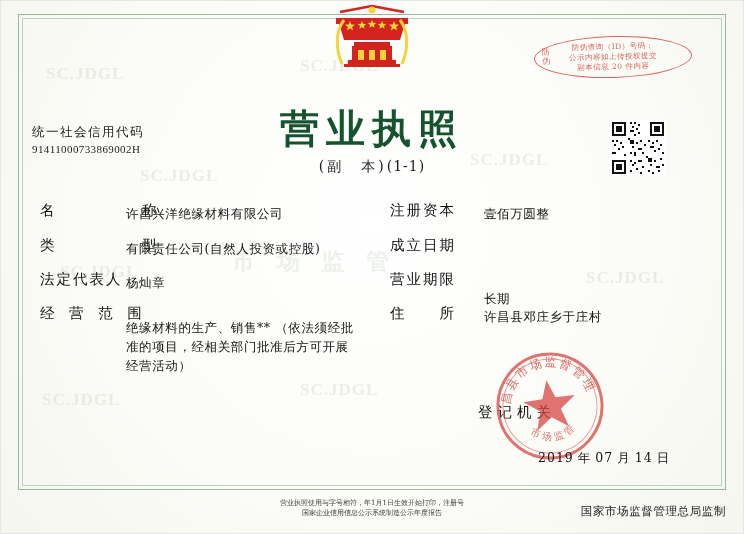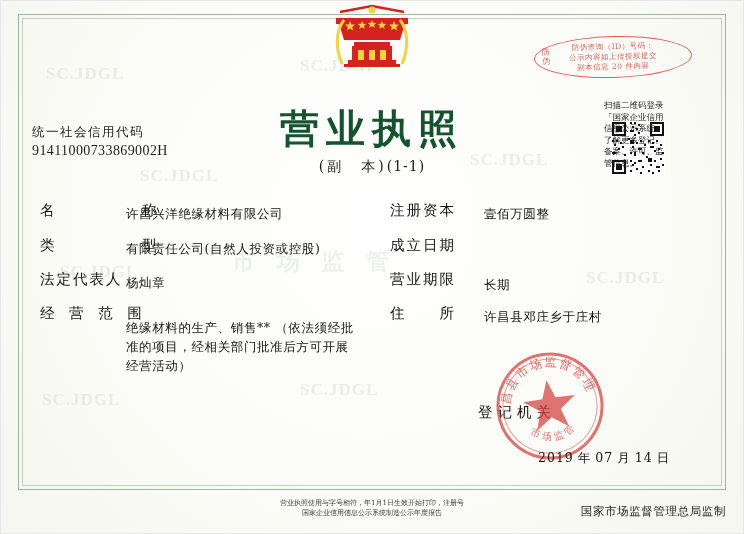--- a/index.html
+++ b/index.html
@@ -97,21 +97,21 @@
     left: 32px; top: 124px;
     font-family: "DejaVu Serif", serif;
     font-size: 12.5px;
     color: #1d1d1d;
     letter-spacing: 1.5px;
   }
   .code-value {
     position: absolute;
     left: 32px; top: 143px;
     font-family: "Liberation Serif", serif;
-    font-size: 14px;
+    font-size: 11px;
     color: #1d1d1d;
     letter-spacing: 0.4px;
   }
 
   
   .oval-stamp {
     position: absolute;
     left: 534px; top: 36px;
     width: 156px; height: 40px;
     border: 1.6px solid #d5403c;
@@ -362,21 +362,20 @@
           <rect x="23" y="23" width="2" height="1"></rect>
           <rect x="26" y="22" width="1" height="1"></rect>
         <rect x="19" y="25" width="1" height="1"></rect>
           <rect x="21" y="26" width="1" height="1"></rect>
           <rect x="24" y="25" width="1" height="1"></rect>
         <rect x="9" y="9" width="1" height="1"></rect>
           <rect x="18" y="18" width="1" height="1"></rect>
       </g>
     </svg>
   </div>
-  <div class="qr-note">扫描二维码登录<br>「国家企业信用<br>信息公示系统」<br>了解更多登记、<br>备案、许可、监<br>管信息。</div>
 
   <div class="field" style="left:40px; top:200px;">
     <span class="f-label spread4">名　　　称</span>
   </div>
   <div class="field" style="left:126px; top:203px;">
     <span class="f-value">许昌兴洋绝缘材料有限公司</span>
   </div>
 
   <div class="field" style="left:126px; top:238px;">
     <span class="f-value">有限责任公司(自然人投资或控股)</span>
@@ -407,21 +406,21 @@
     <span class="f-value">壹佰万圆整</span>
   </div>
 
   <div class="field" style="left:390px; top:235px;">
     <span class="f-label">成立日期</span>
   </div>
 
   <div class="field" style="left:390px; top:269px;">
     <span class="f-label">营业期限</span>
   </div>
-  <div class="field" style="left:484px; top:276px;font-family:Liberation Mono, monospace;">
+  <div class="field" style="left:484px; top:288px;">
     <span class="f-value">长期</span>
   </div>
 
   <div class="field" style="left:390px; top:303px;">
     <span class="f-label">住　　所</span>
   </div>
   <div class="field" style="left:484px; top:306px;">
     <span class="f-value">许昌县邓庄乡于庄村</span>
   </div>
 

